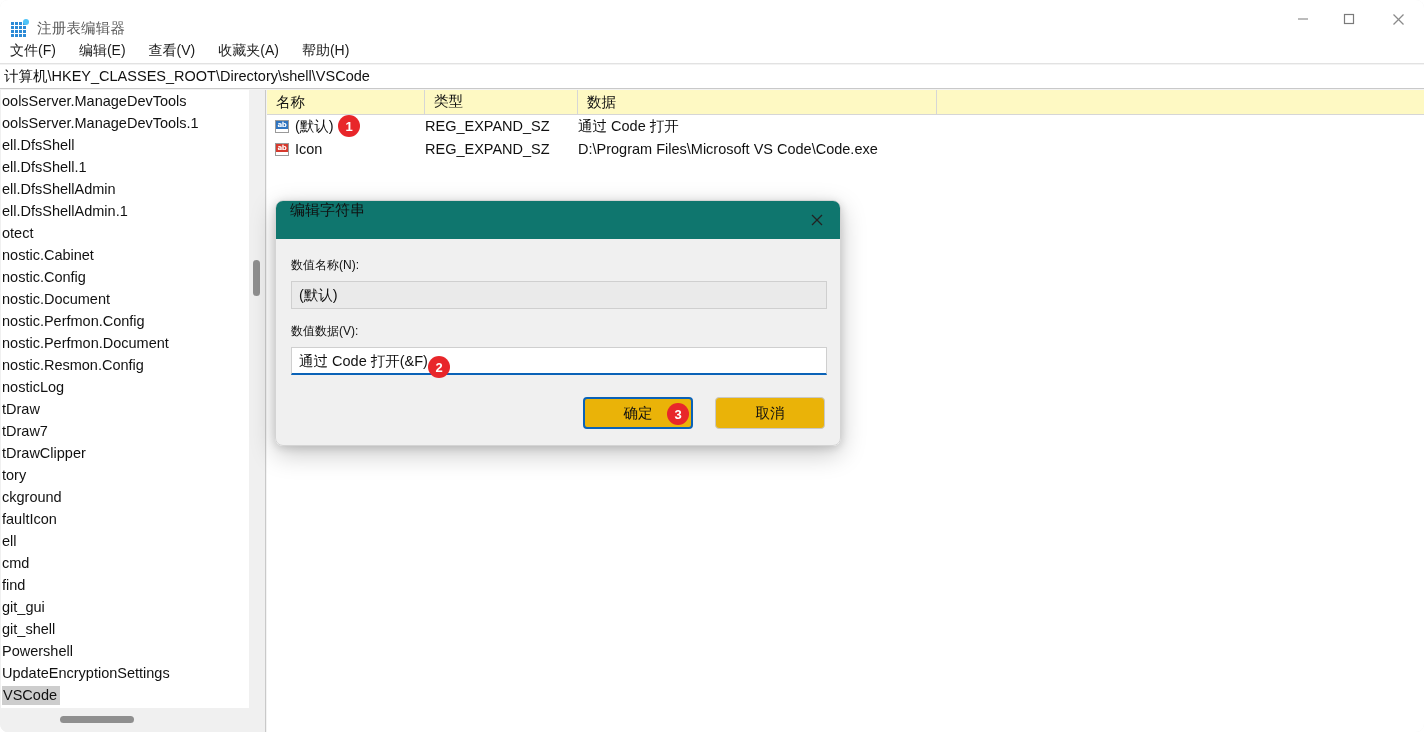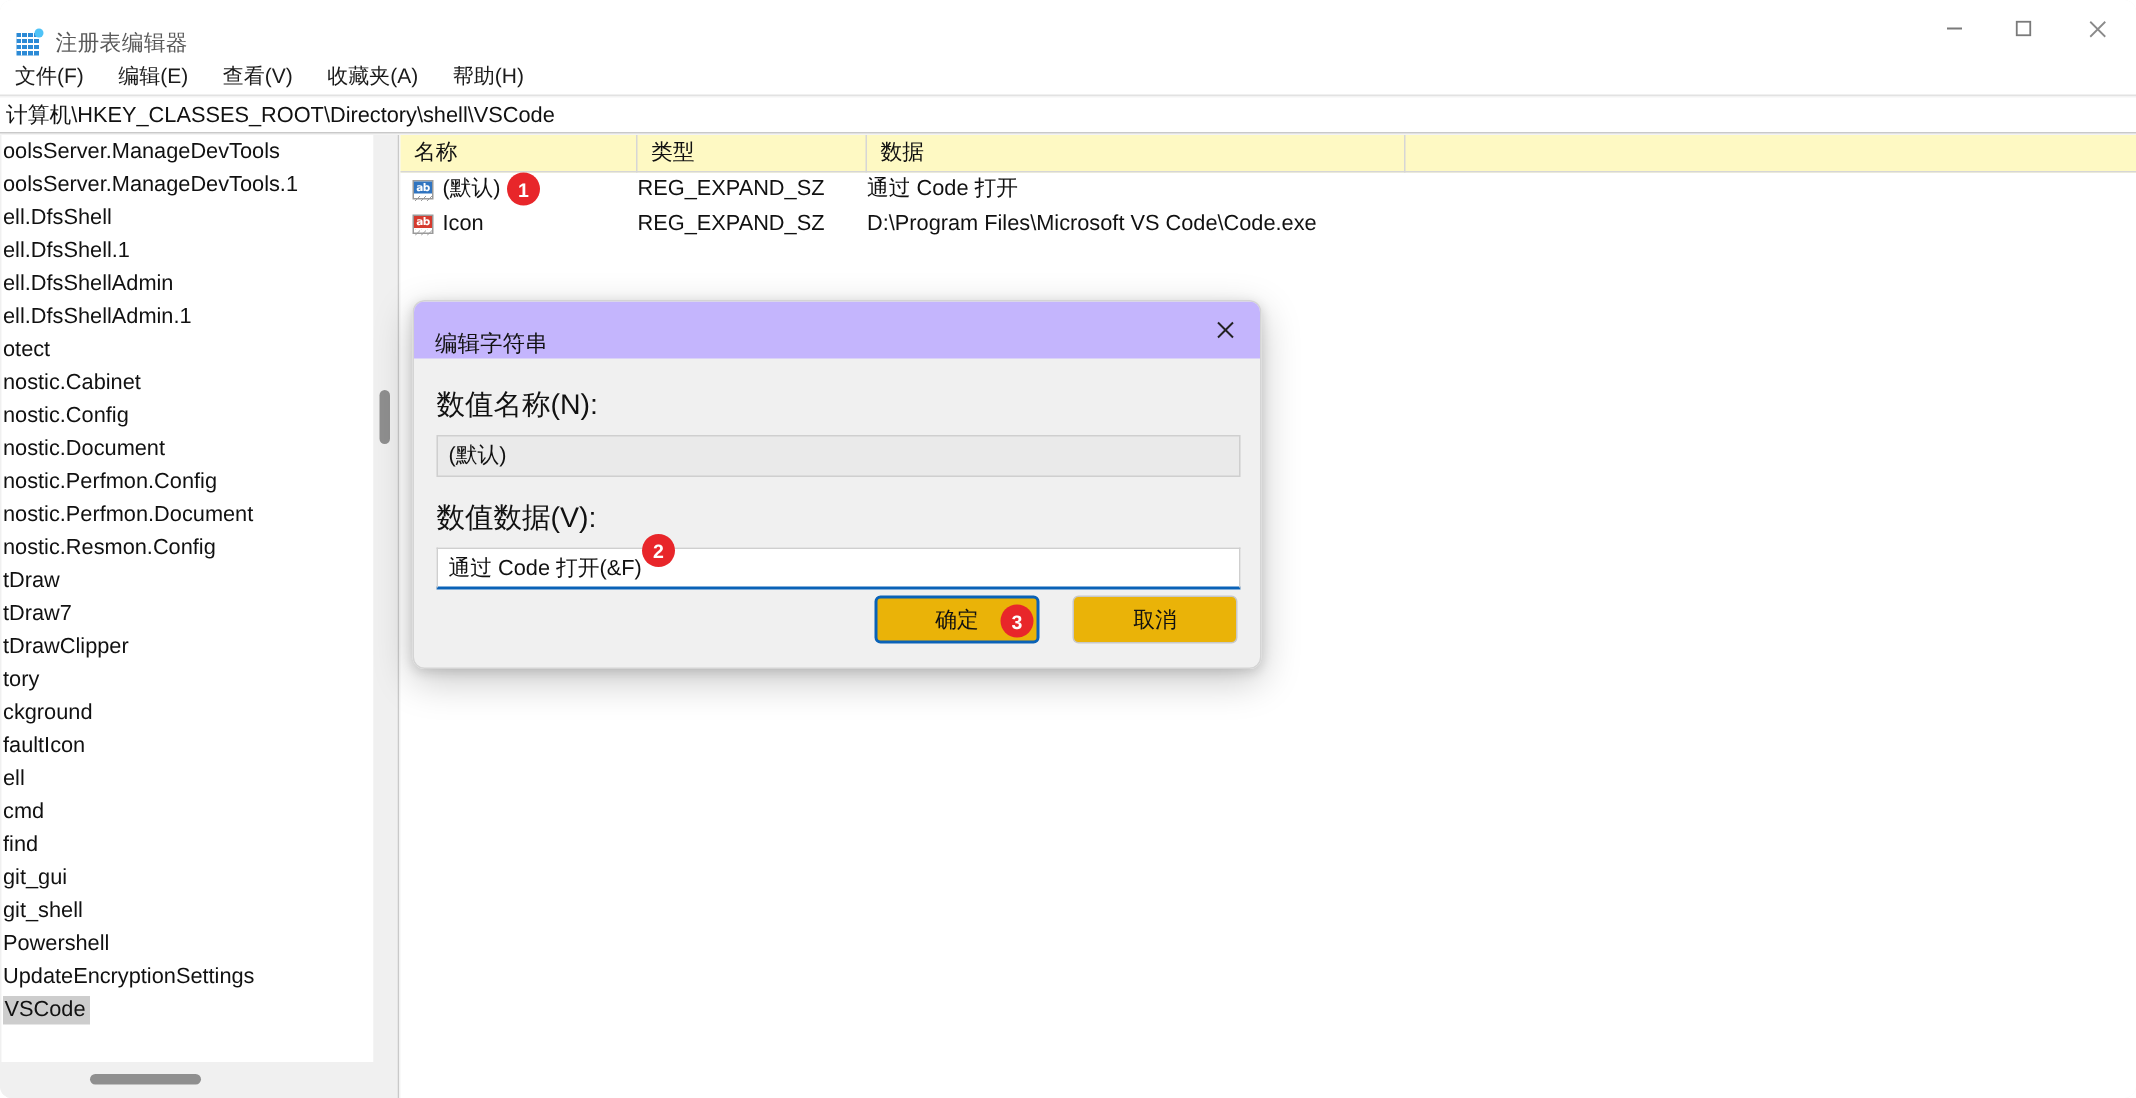--- a/index.html
+++ b/index.html
@@ -148,21 +148,21 @@
   }
   .lv-col {
     position: absolute; top: 0; height: 25px;
     line-height: 25px;
     font-size: 14.5px; color: #111;
     padding-left: 9px;
     border-right: 1px solid #d6d6d6;
     white-space: nowrap;
   }
   .lv-col.c0 { left: 0;   width: 158px; }
-  .lv-col.c1 { left: 158px; width: 153px; }
+  .lv-col.c1 { left: 158px; width: 153px; font-family: Liberation Mono, monospace; }
   .lv-col.c2 { left: 311px; width: 359px; }
   .lv-col.c3 { left: 670px; width: 487px; border-right: none; }
 
   .lv-row {
     position: relative; height: 23px;
   }
   .lv-cell {
     position: absolute; top: 0; height: 23px; line-height: 23px;
     font-size: 14.5px; color: #111; white-space: nowrap;
   }
@@ -211,35 +211,35 @@
   .dialog {
     position: absolute; left: 275px; top: 200px;
     width: 566px; height: 246px;
     background: #f0f0f0;
     border: 1px solid #d4d4d4;
     border-radius: 8px;
     overflow: hidden;
   }
   .dlg-title {
     position: relative;
-    height: 38px; background: #c4b5fd;
-    display: flex; align-items: flex-end;
+    height: 38px; background: #0f766e;
+    display: flex; align-items: flex-start;
   }
   .dlg-title-text {
     font-size: 15px; color: #111; padding-left: 14px;
   }
   .dlg-close {
     position: absolute; right: 0; top: 0;
     width: 46px; height: 38px;
     display: flex; align-items: center; justify-content: center;
     color: #222;
   }
   .dlg-body { padding: 18px 15px 0 15px; }
   .dlg-label {
-    font-size: 19px; color: #111; margin-bottom: 7px;
+    font-size: 12px; color: #111; margin-bottom: 7px;
   }
   .dlg-field {
     width: 536px; height: 28px;
     background: #eaeaea;
     border: 1px solid #cfcfcf;
     font-size: 14.5px; color: #111;
     line-height: 26px; padding-left: 7px;
     white-space: nowrap; overflow: hidden;
   }
   .dlg-field.editable {
@@ -335,20 +335,21 @@
         <div class="tree-item"><span>ell.DfsShell.1</span></div>
         <div class="tree-item"><span>ell.DfsShellAdmin</span></div>
         <div class="tree-item"><span>ell.DfsShellAdmin.1</span></div>
         <div class="tree-item"><span>otect</span></div>
         <div class="tree-item"><span>nostic.Cabinet</span></div>
         <div class="tree-item"><span>nostic.Config</span></div>
         <div class="tree-item"><span>nostic.Document</span></div>
         <div class="tree-item"><span>nostic.Perfmon.Config</span></div>
         <div class="tree-item"><span>nostic.Perfmon.Document</span></div>
         <div class="tree-item"><span>nostic.Resmon.Config</span></div>
+        <div class="tree-item"><span>nosticLog</span></div>
         <div class="tree-item"><span>tDraw</span></div>
         <div class="tree-item"><span>tDraw7</span></div>
         <div class="tree-item"><span>tDrawClipper</span></div>
         <div class="tree-item"><span>tory</span></div>
         <div class="tree-item"><span>ckground</span></div>
         <div class="tree-item"><span>faultIcon</span></div>
         <div class="tree-item"><span>ell</span></div>
         <div class="tree-item"><span>cmd</span></div>
         <div class="tree-item"><span>find</span></div>
         <div class="tree-item"><span>git_gui</span></div>

